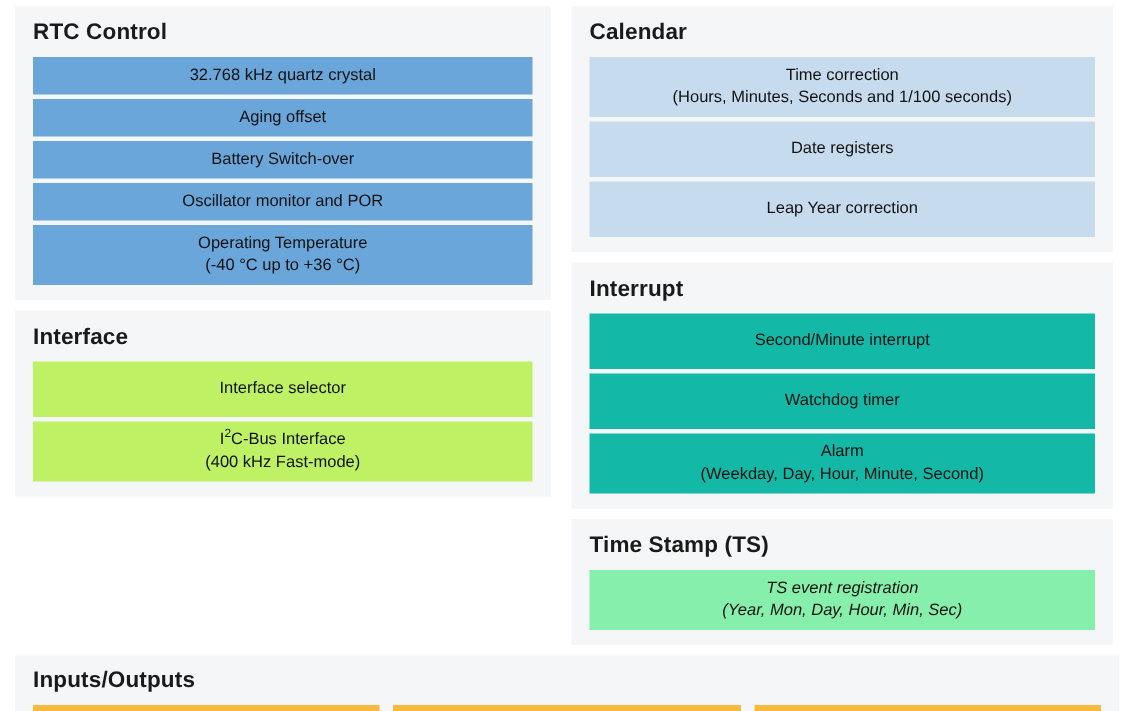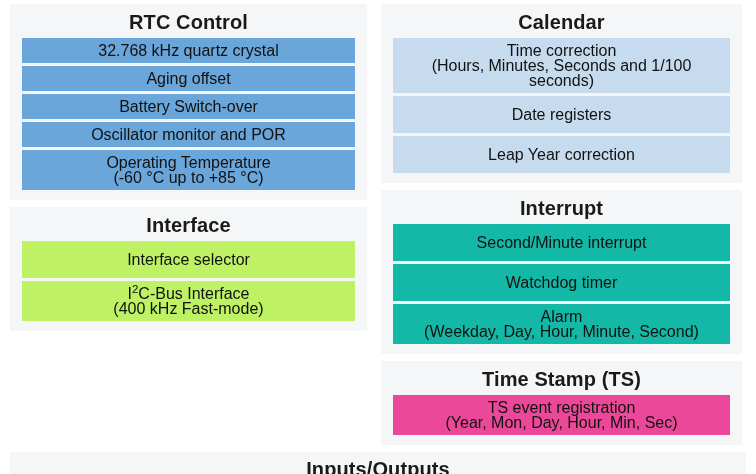--- a/index.html
+++ b/index.html
@@ -38,55 +38,54 @@
   .col-left  { width: 357px; }
   .col-right { width: 361px; }
 
   .panel {
     background: #f4f6f7;
     padding: 6px 12px 10px 12px;
     box-sizing: border-box;
   }
 
   .panel-title {
-    text-align: center;
-    font-size: 20px;
+    font-size: 15px;
     font-weight: bold;
     color: #1a1a1a;
     line-height: 20px;
     padding: 2px 0 6px 0;
     letter-spacing: 0.1px;
   }
 
   .rows {
     display: flex;
     flex-direction: column;
     gap: 3px;
   }
 
   .cell {
     text-align: center;
-    font-size: 16px;
+    font-size: 11px;
     line-height: 15px;
     color: #111111;
     padding: 5px 6px;
     box-sizing: border-box;
     display: flex;
     flex-direction: column;
     align-items: center;
     justify-content: center;
   }
   .cell .l2 { display: block; }
 
   .cell-blue   { background: #6aa6da; }
   .cell-ltblue { background: #c7dbee; }
   .cell-gray   { background: #bef264; }
   .cell-orange { background: #14b8a6; }
   .cell-amber  { background: #f9b93f; }
-  .cell-plain  { background: #ec4899; }
+  .cell-plain  { background: #86efac; font-style: italic; }
 
   .h-1 { min-height: 25px; }
   .h-2 { min-height: 37px; }
 
   
   .bottom {
     margin-top: 7px;
     background: #f4f6f7;
     padding: 5px 12px 9px 12px;
     box-sizing: border-box;
@@ -123,21 +122,21 @@
             <span>Aging offset</span>
           </div>
           <div class="cell cell-blue h-1">
             <span>Battery Switch-over</span>
           </div>
           <div class="cell cell-blue h-1">
             <span>Oscillator monitor and POR</span>
           </div>
           <div class="cell cell-blue h-2">
             <span>Operating Temperature</span>
-            <span class="l2">(-60 °C up to +85 °C)</span>
+            <span class="l2">(-40 °C up to +36 °C)</span>
           </div>
         </div>
       </div>
 
       <div class="panel">
         <div class="panel-title">Interface</div>
         <div class="rows">
           <div class="cell cell-gray h-2">
             <span>Interface selector</span>
           </div>

